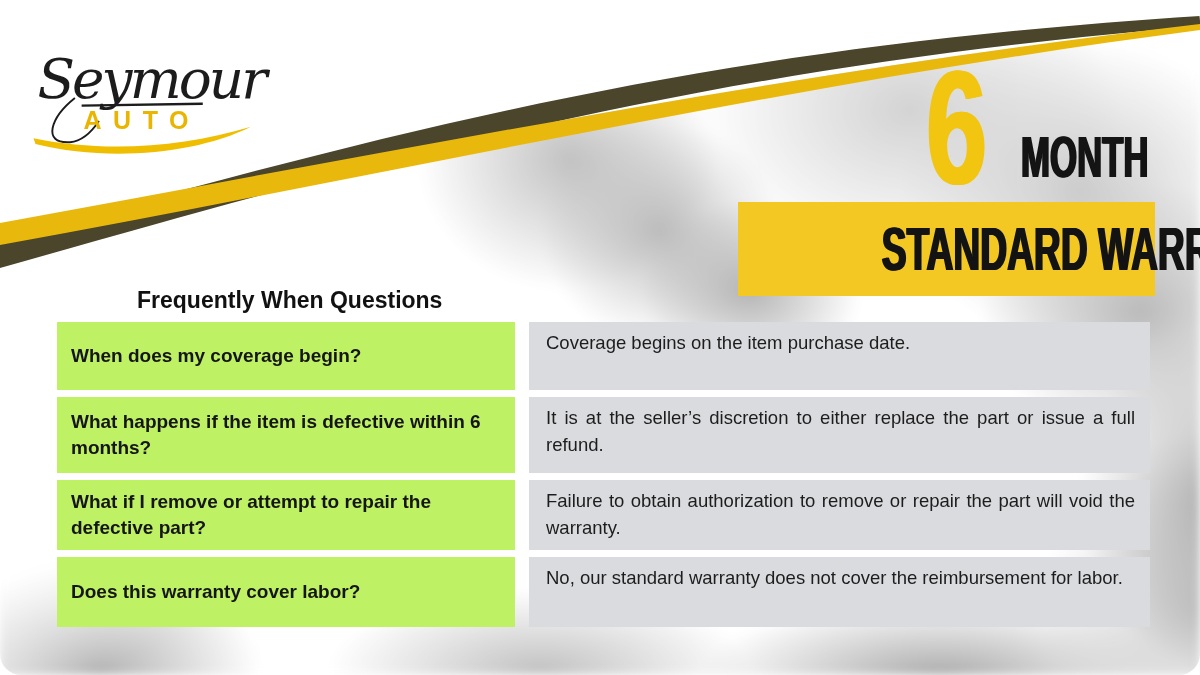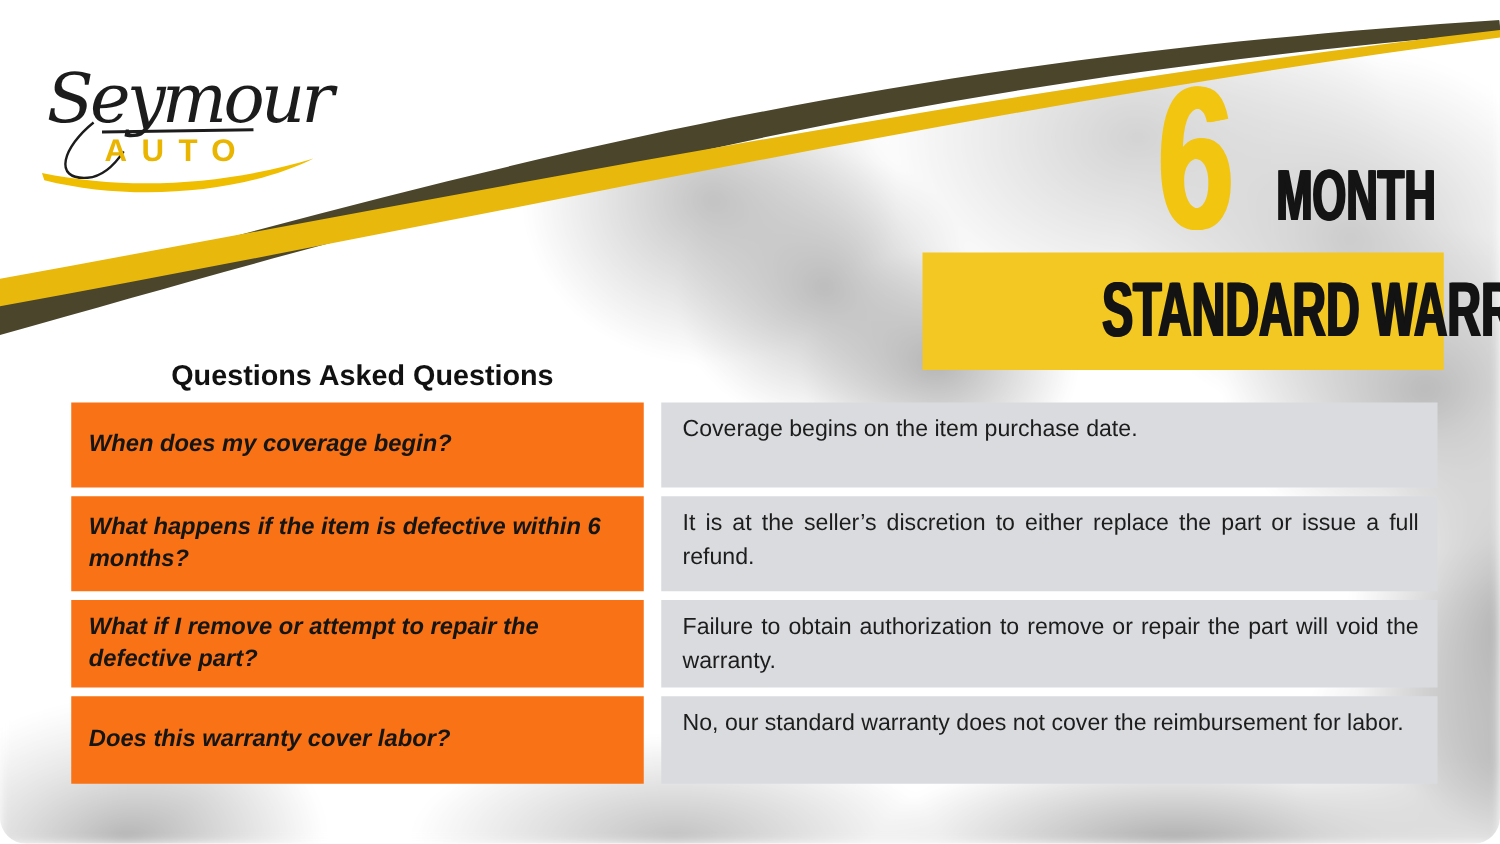--- a/index.html
+++ b/index.html
@@ -72,24 +72,24 @@
   .faq-table{
     position:absolute;left:57px;top:322px;width:1093px;z-index:3;
     display:flex;flex-direction:column;gap:7px;
   }
   .faq-row{display:flex;gap:14px;}
   .faq-row:nth-child(1){min-height:68px;}
   .faq-row:nth-child(2){min-height:76px;}
   .faq-row:nth-child(3){min-height:66px;}
   .faq-row:nth-child(4){min-height:70px;}
   .q-cell{
-    width:458px;flex:none;background:#f97316;color:#151515;
+    width:458px;flex:none;background:#bef264;color:#151515;
     display:flex;align-items:center;
     padding:8px 26px 8px 14px;box-sizing:border-box;
-    font-size:19px;font-weight:bold;line-height:1.35;font-style:italic;
+    font-size:19px;font-weight:bold;line-height:1.35;
   }
   .a-cell{
     flex:1;background:#D9DBDE;color:#1d1d1d;
     display:flex;align-items:flex-start;
     padding:8px 15px 8px 17px;box-sizing:border-box;
     font-size:18.5px;line-height:1.45;
   }
   .a-cell span{display:block;width:100%;text-align:justify;}
 </style>
 </head>
@@ -112,21 +112,21 @@
     <text x="64" y="108" font-family="Liberation Sans, sans-serif" font-weight="bold" font-size="26" letter-spacing="12" fill="#E9B501">AUTO</text>
     <path d="M12,118 C85,133 165,128 238,106 C182,134 90,143 14,124 Z" fill="#F0BE00"></path>
   </svg>
 
   <div class="hero-number">6</div>
   <div class="hero-month">MONTH</div>
   <div class="hero-banner">
     <div class="banner-text">STANDARD WARRANTY</div>
   </div>
 
-  <div class="faq-heading">Questions Asked Questions</div>
+  <div class="faq-heading">Frequently When Questions</div>
 
   <div class="faq-table">
     <div class="faq-row">
       <div class="q-cell">When does my coverage begin?</div>
       <div class="a-cell">
         <span>Coverage begins on the item purchase date.</span>
       </div>
     </div>
     <div class="faq-row">
       <div class="q-cell">What happens if the item is defective within 6 months?</div>

